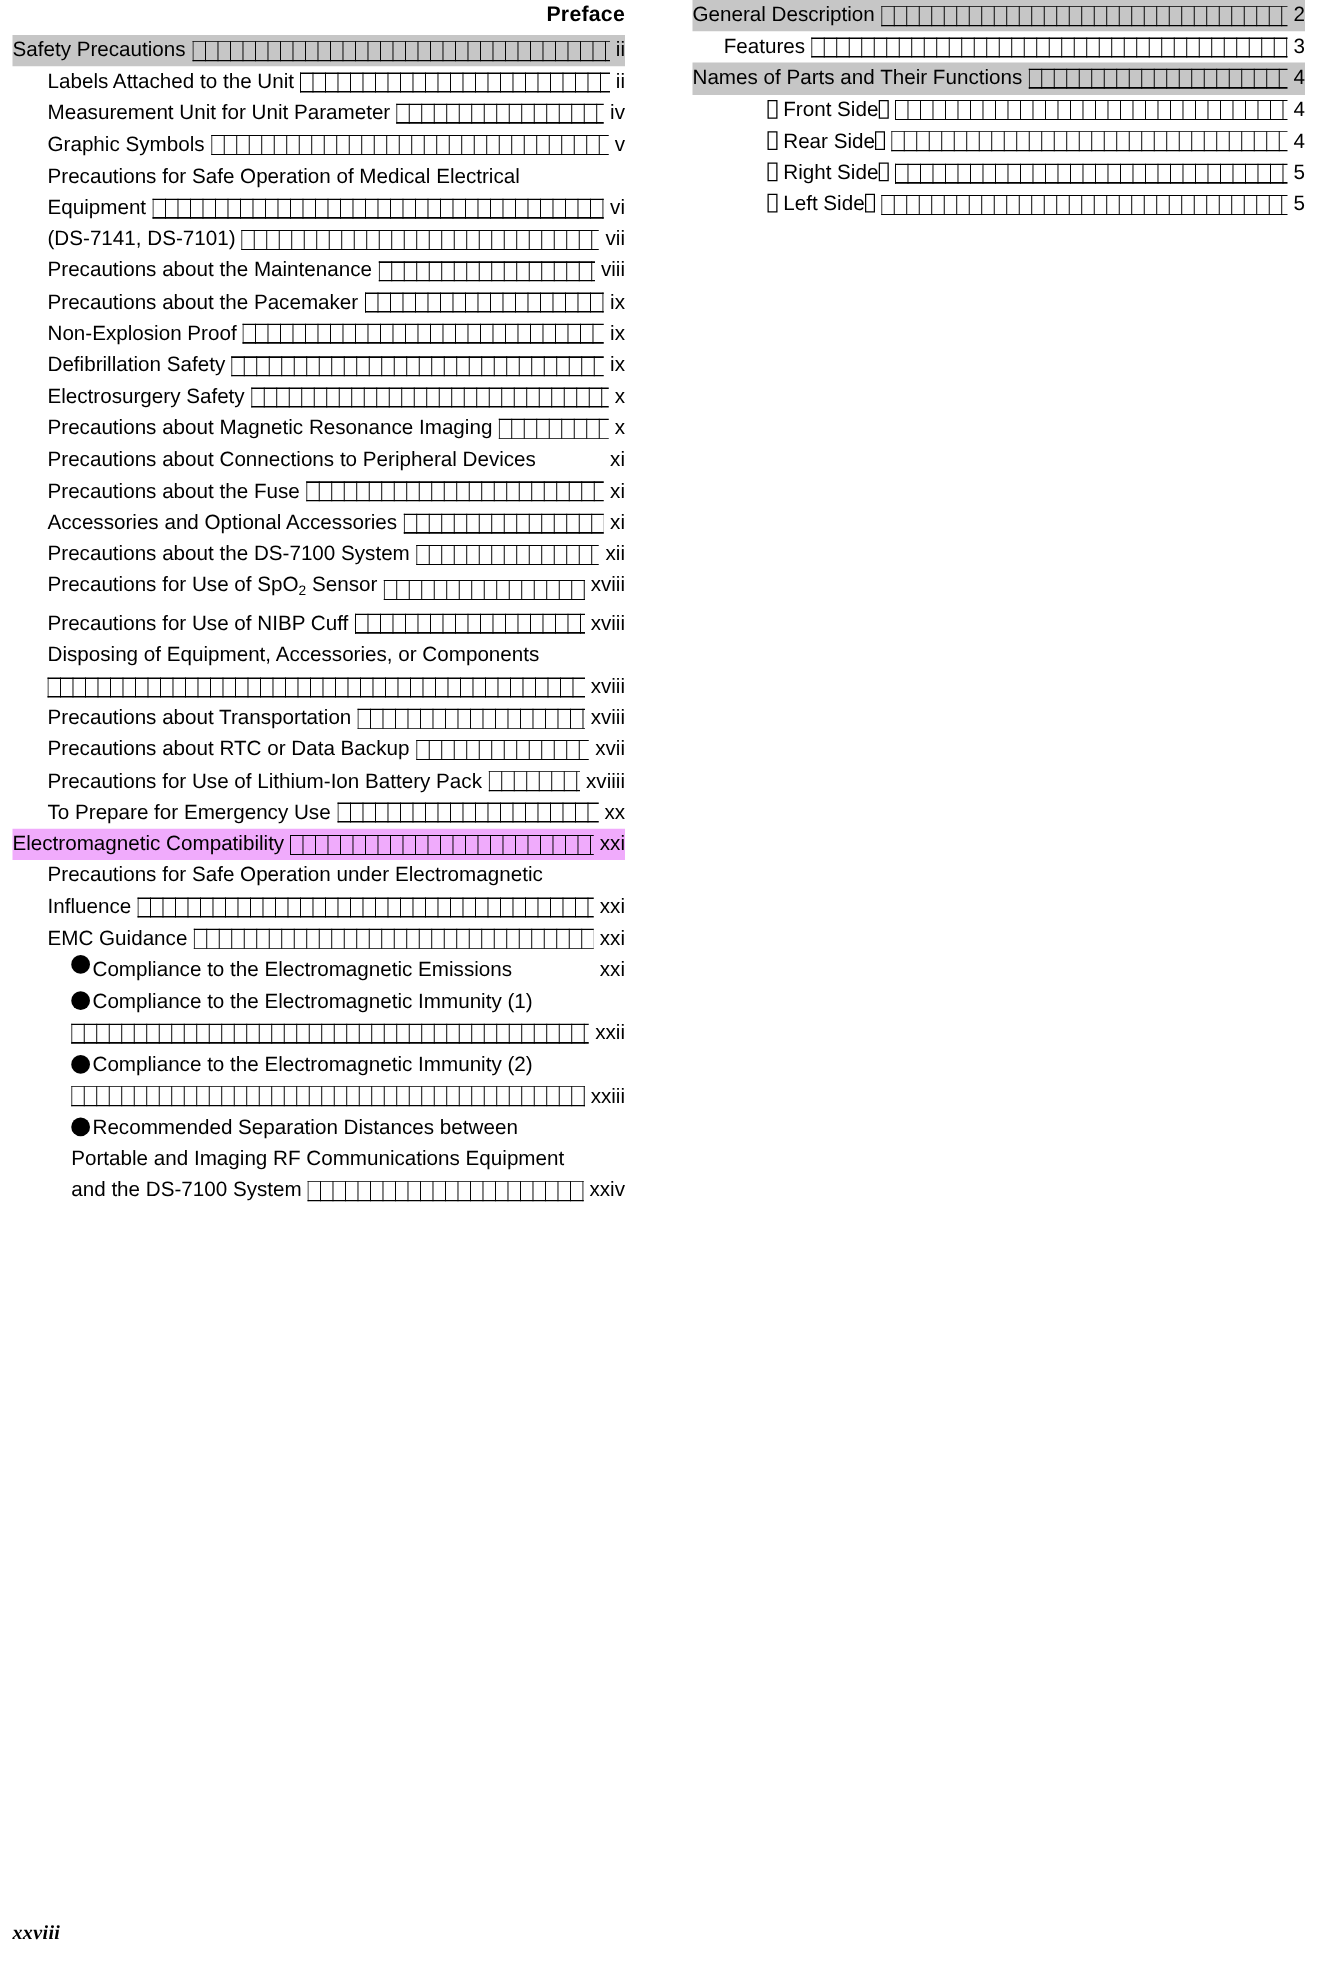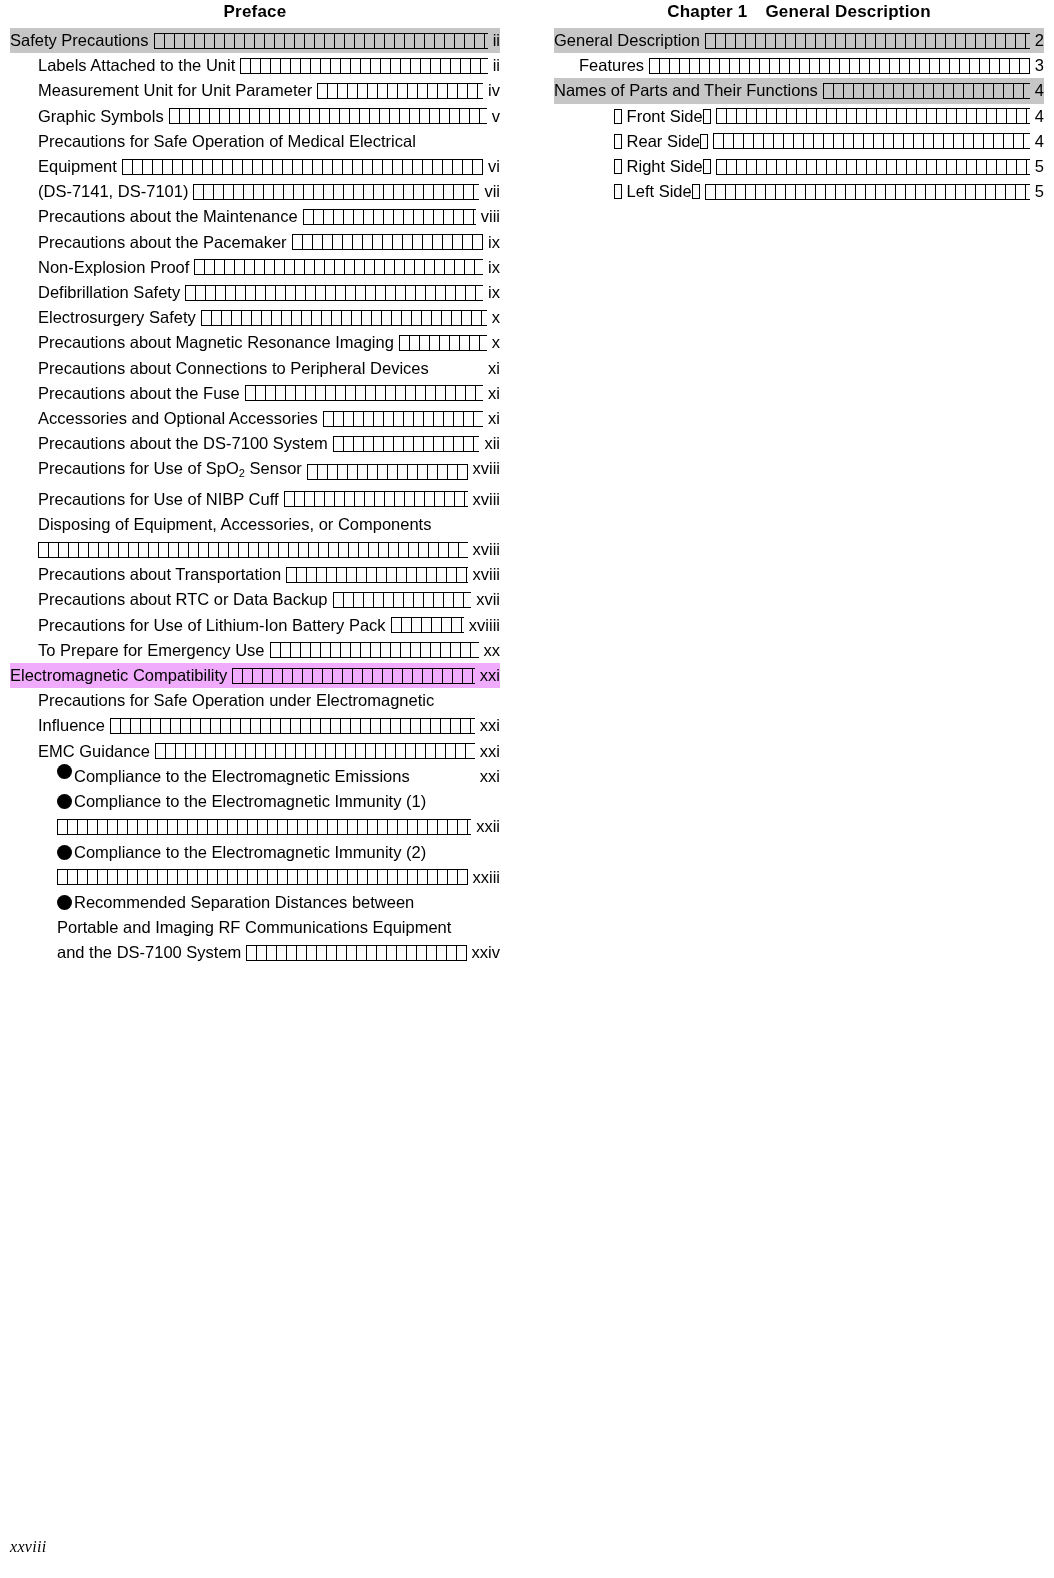--- a/index.html
+++ b/index.html
@@ -35,21 +35,21 @@
   .col {
     width: 527px;
     box-sizing: border-box;
   }
   .col-left  { padding: 0 27px 0 10px; }
   .col-right { padding: 0 10px 0 27px; }
 
   .col-title {
     font-size: 17px;
     font-weight: bold;
-    text-align: center;
+    text-align: right;
     line-height: 23px;
     margin: 0 0 5px 0;
     letter-spacing: 0.2px;
   }
   .col-title .gap { display: inline-block; width: 18px; }
 
   
   .entry {
     position: relative;
     font-size: 16.5px;
@@ -114,21 +114,21 @@
 
   sub { font-size: 11px; vertical-align: -3px; }
 
   .folio {
     position: absolute;
     left: 10px;
     top: 1538px;
     font-size: 16px;
     font-style: italic;
     font-family: "Liberation Serif", serif;
-    font-weight: normal;
+    font-weight: bold;
     letter-spacing: 0.3px;
   }
 </style>
 </head>
 <body>
 
 <div class="page">
 
   <div class="columns">
 
@@ -350,21 +350,20 @@
             <div class="row">
               <span class="label">and the DS-7100 System</span>
               <span class="leader sp-l sp-r"></span>
               <span class="pg">xxiv</span>
             </div>
           </div>
         </div>
     </div>
 
     <div class="col col-right">
-      <div class="col-title"><span>Chapter 1</span><span class="gap"></span><span>General Description</span></div>
       <div id="right-entries">
           <div class="entry lvl1" style="background: rgb(198, 198, 198);">
             <div class="row">
               <span class="label">General Description</span>
               <span class="leader sp-l sp-r"></span>
               <span class="pg">2</span>
             </div>
           </div>
           <div class="entry rl2">
             <div class="row">

